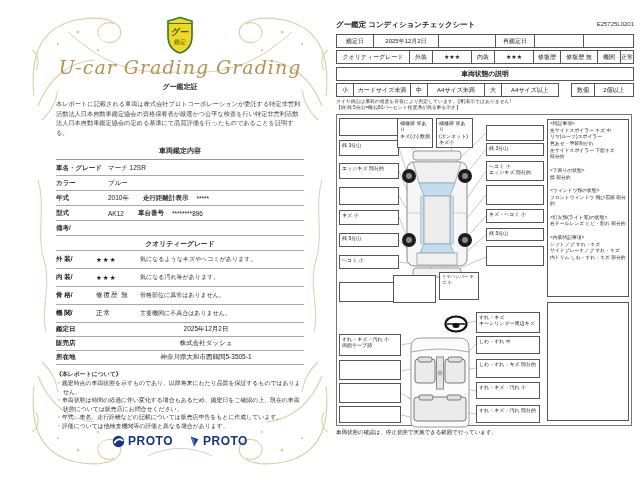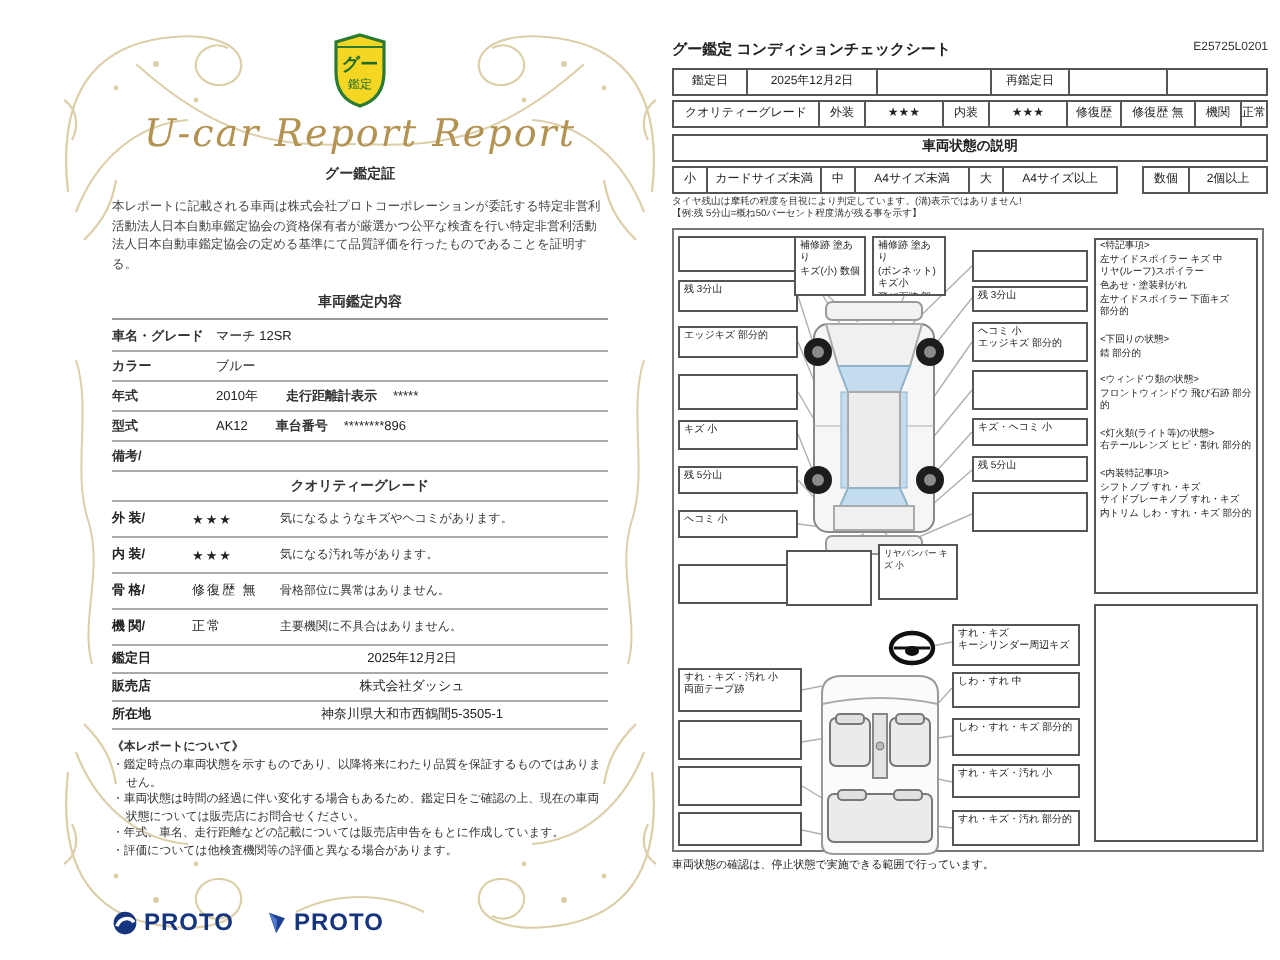--- a/index.html
+++ b/index.html
@@ -24,21 +24,21 @@
   .grow{display:flex;align-items:center;height:17px;border-bottom:1px solid #aaa;font-size:6.5px;text-align:left;}
   .grow .glbl{width:40px;font-weight:bold;flex:none;}
   .grow .gval{width:44px;flex:none;letter-spacing:1px;}
   .grow .gdesc{font-size:6px;color:#333;}
   .frow{display:flex;align-items:center;height:13px;border-bottom:1px solid #aaa;font-size:6.5px;text-align:left;}
   .frow .lbl{width:52px;font-weight:bold;flex:none;}
   .frow .fval{flex:1;text-align:center;}
   .lp-about{margin-top:5px;text-align:left;font-size:5.9px;line-height:1.45;color:#333;}
   .lp-about .ab-title{font-weight:bold;}
   .lp-about .ab-item{padding-left:7px;text-indent:-7px;}
-  .lp-logos{margin-top:24px;display:flex;align-items:center;gap:16px;}
+  .lp-logos{margin-top:4px;display:flex;justify-content:center;align-items:center;gap:16px;}
   .logo{display:flex;align-items:center;gap:3px;font-weight:bold;color:#16357f;font-size:12px;letter-spacing:.5px;}
   
   .page-right{position:absolute;left:336px;top:20px;width:298px;height:444px;background:#fff;font-size:6px;}
   .rp-titlebar{position:relative;height:12px;}
   .rp-title{text-align:left;font-size:7.5px;font-weight:bold;color:#222;}
   .rp-docnum{position:absolute;right:0;top:1px;font-size:6px;color:#333;}
   .rrow{display:flex;margin-top:2px;}
   .c{border:1px solid #555;border-left:none;height:12px;line-height:12px;text-align:center;
      white-space:nowrap;overflow:hidden;font-size:6px;box-sizing:content-box;}
   .c.first{border-left:1px solid #555;}
@@ -84,21 +84,21 @@
     </svg>
 
     <div class="lp-content">
       <svg class="lp-emblem" width="30" height="38" viewBox="0 0 30 38">
         <path d="M15,1.5 L27,5 L27,20 C27,30 21.5,35 15,37 C8.5,35 3,30 3,20 L3,5 Z" fill="#f4d623" stroke="#2a7a33" stroke-width="1.6"></path>
         <path d="M3.5,7.5 L26.5,7.5" stroke="#2a7a33" stroke-width="1"></path>
         <text x="15" y="19" font-size="9" font-weight="bold" fill="#1e6b28" text-anchor="middle">グー</text>
         <text x="15" y="28" font-size="6" fill="#1e6b28" text-anchor="middle">鑑定</text>
       </svg>
 
-      <div class="lp-title">U-car Report Report</div>
+      <div class="lp-title">U-car Grading Grading</div>
       <div class="lp-subtitle">グー鑑定証</div>
       <div class="lp-intro">本レポートに記載される車両は株式会社プロトコーポレーションが委託する特定非営利活動法人日本自動車鑑定協会の資格保有者が厳選かつ公平な検査を行い特定非営利活動法人日本自動車鑑定協会の定める基準にて品質評価を行ったものであることを証明する。</div>
       <div class="lp-section">車両鑑定内容</div>
 
       <div class="lp-table">
         <div class="lrow">
           <span class="lbl">車名・グレード</span>
           <span class="val">マーチ 12SR</span>
         </div>
         <div class="lrow">

